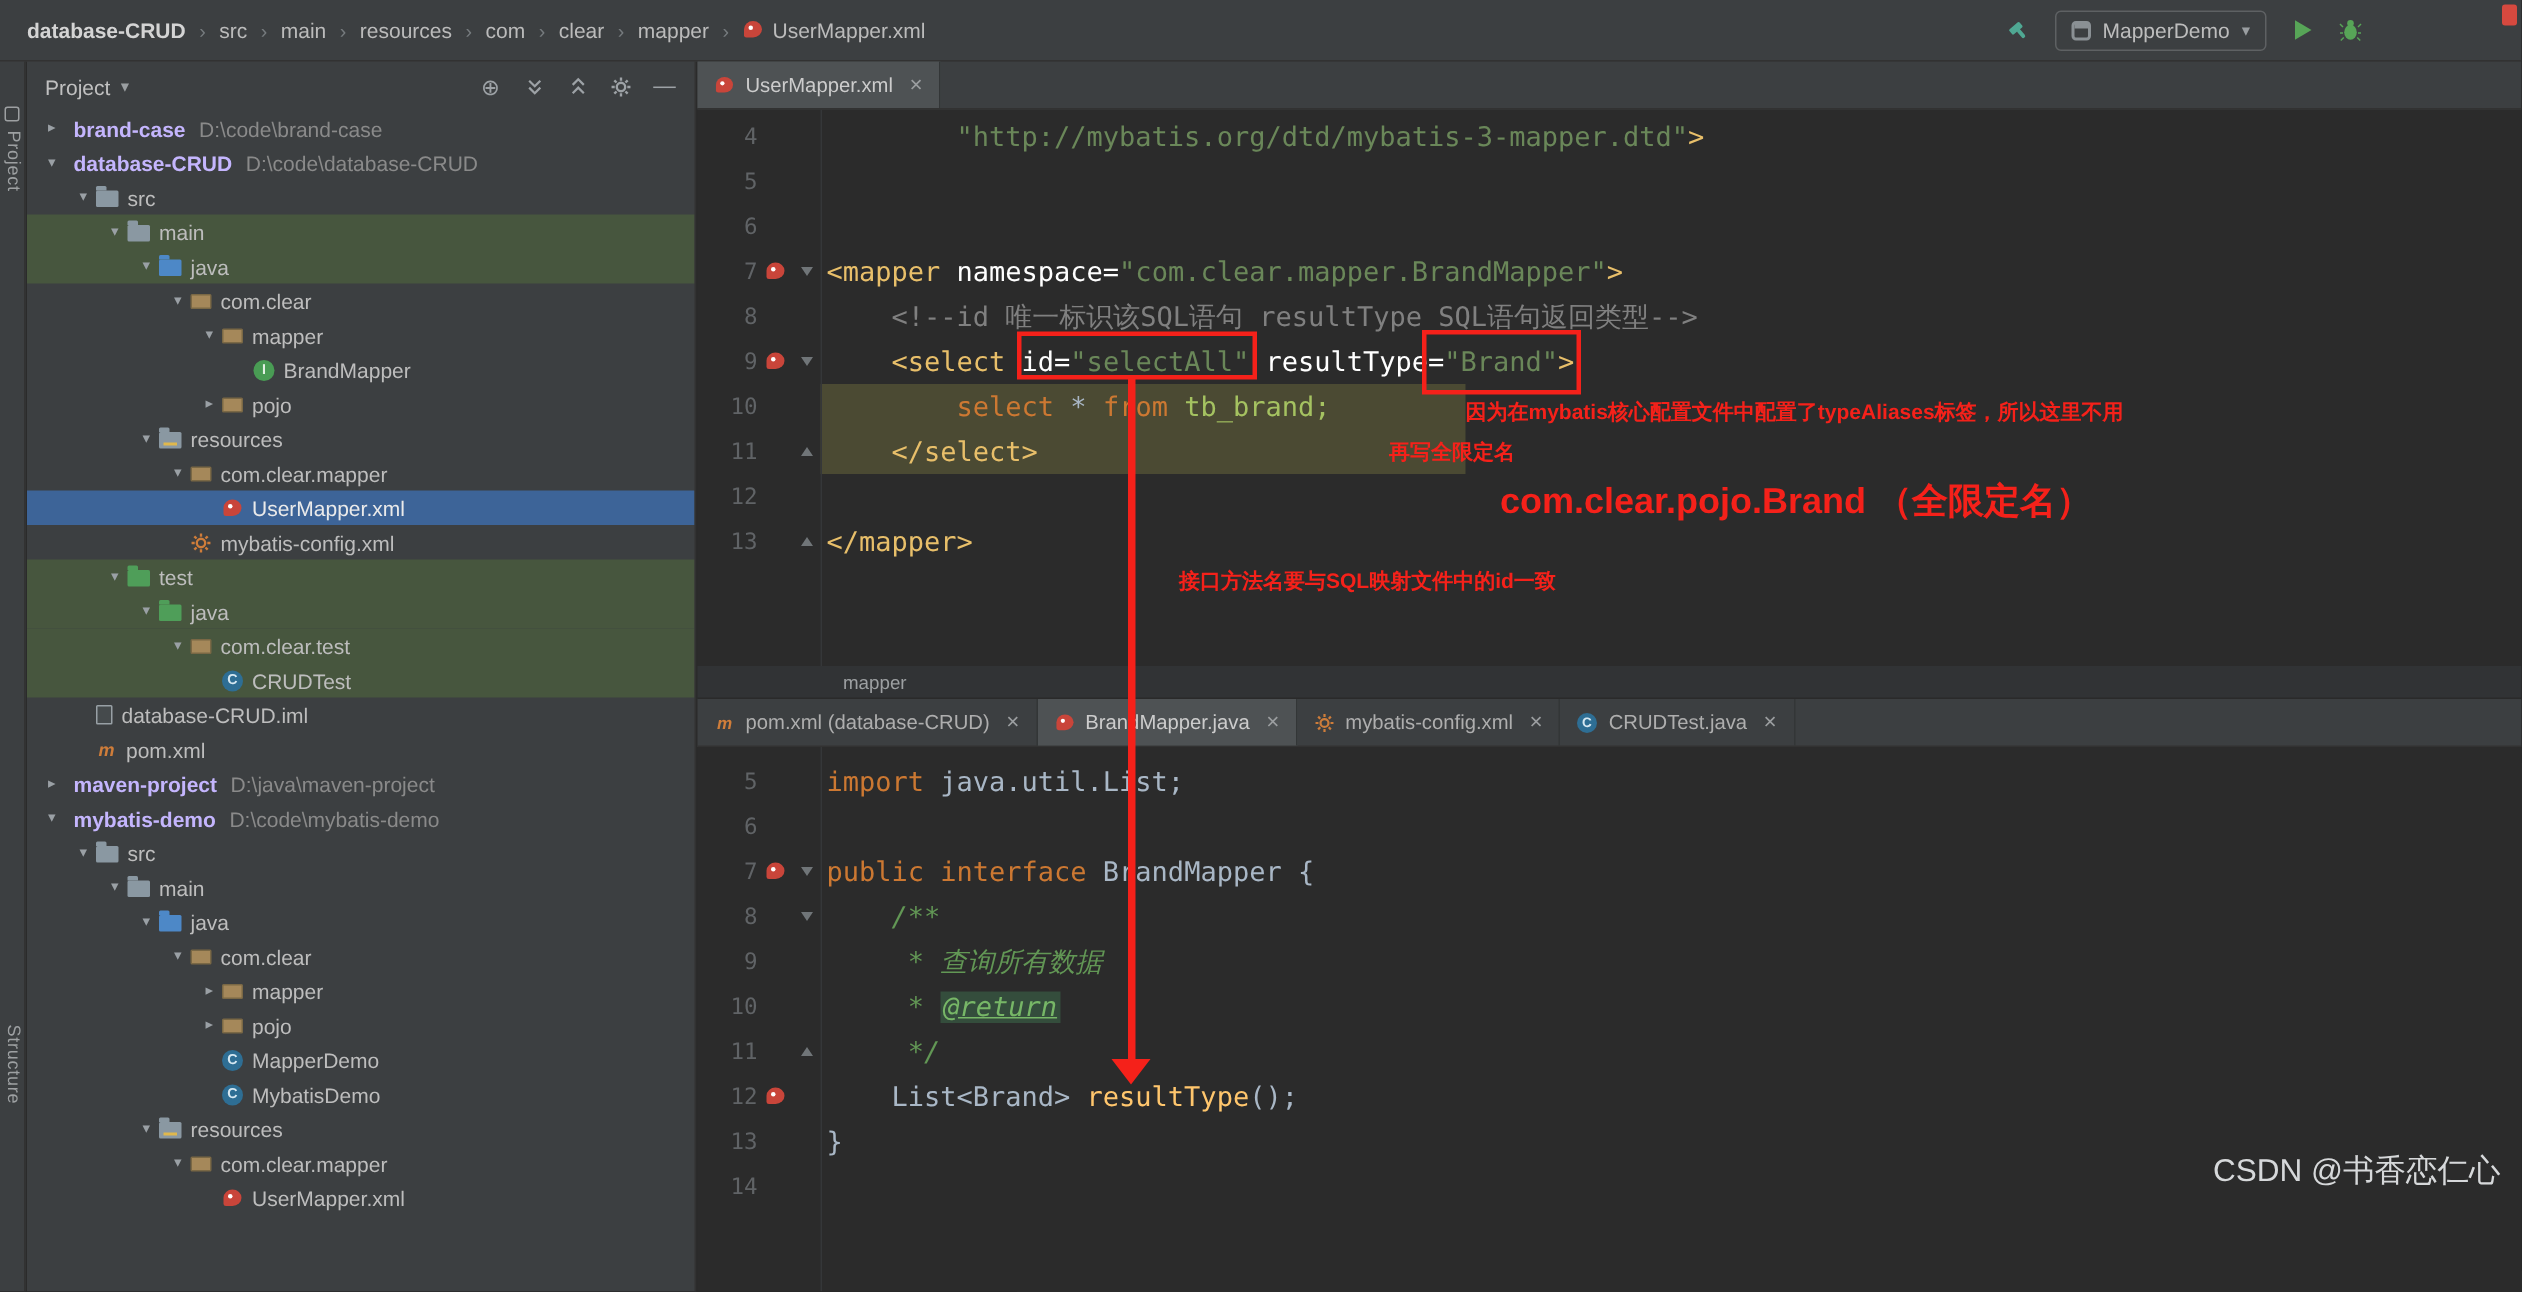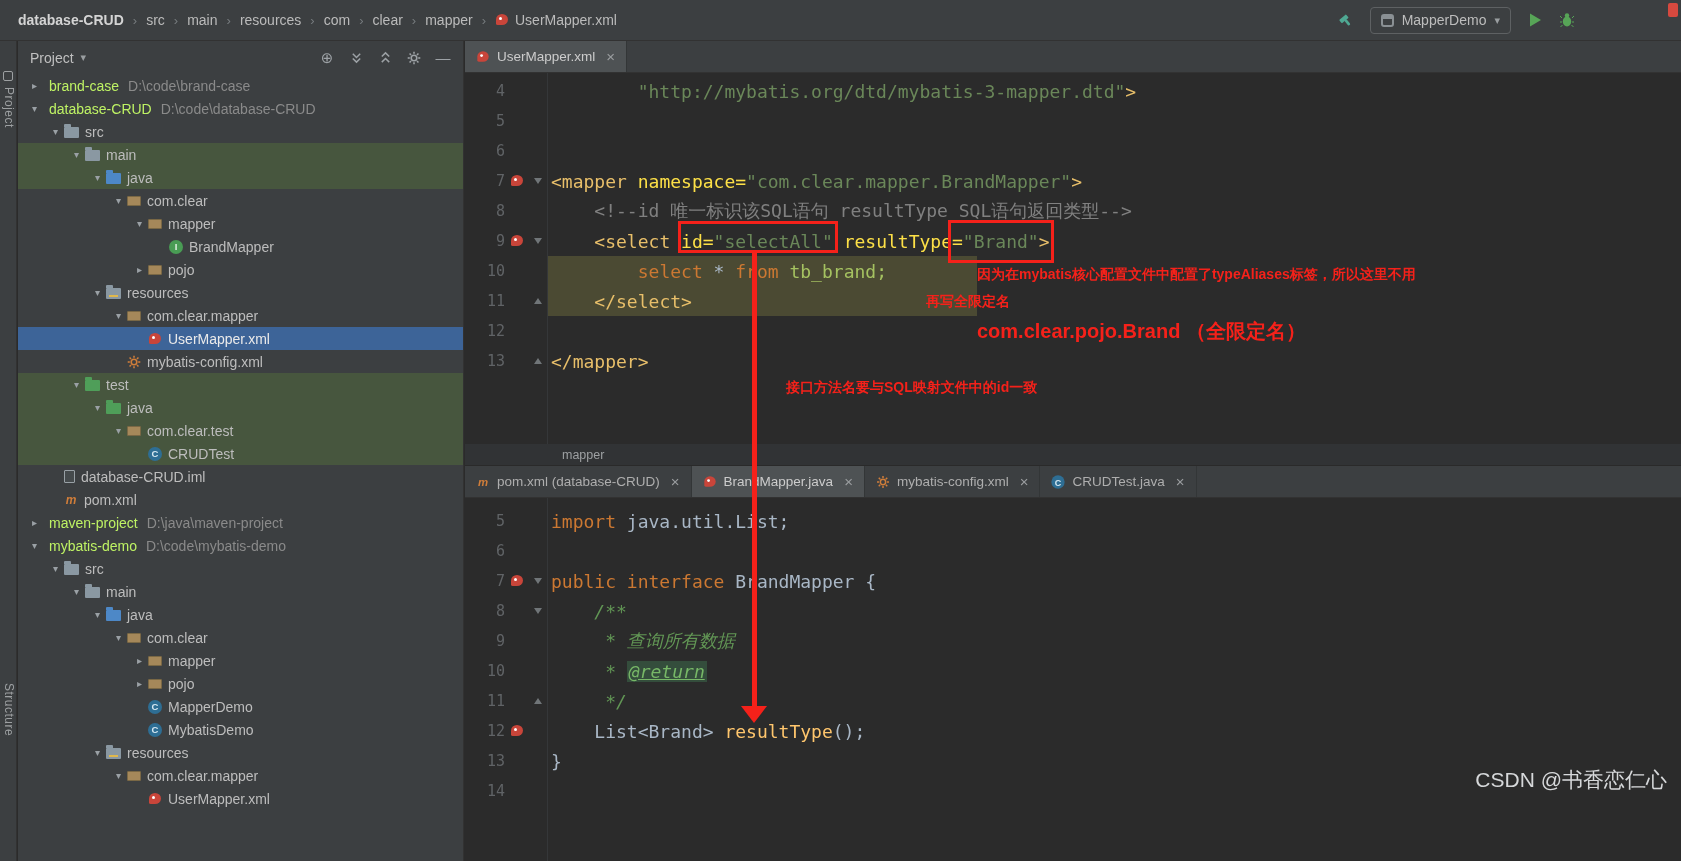--- a/index.html
+++ b/index.html
@@ -38,21 +38,21 @@
     padding:0 12px 0 12px;color:#c0c0c0;font-size:14px}
   .ph-left{display:flex;align-items:center;gap:7px}
   .ph-icons{display:flex;align-items:center;gap:13px;color:#9da2a6;font-size:15px}
   .ph-ic{display:inline-flex;align-items:center;justify-content:center;width:16px;height:16px}
   #tree{position:relative;font-size:14px;color:#bdbdbd}
   .trow{height:23px;display:flex;align-items:center;white-space:nowrap}
   .trow.green{background:#47563e}
   .trow.selected{background:#3d6498;color:#eaeaea}
   .tchev{width:17px;flex:none;font-size:10px;color:#9aa0a5;text-align:center}
   .tlabel{margin-left:6px}
-  .tlabel.bold{font-weight:normal;color:#bef264}
+  .tlabel.bold{font-weight:bold;color:#c4b5fd}
   .tpath{margin-left:9px;color:#8a8a8a}
 
   
   .ic{position:relative;display:inline-flex;align-items:center;justify-content:center;flex:none;
     font-family:"Liberation Sans",sans-serif}
   .folder-icon,.source-folder-icon,.test-folder-icon,.test-source-folder-icon,.resources-folder-icon{
     width:15px;height:11px;margin-top:2px;border-radius:1px}
   .folder-icon{background:#8a98a2}
   .source-folder-icon{background:#4d88c7}
   .test-folder-icon,.test-source-folder-icon{background:#4f9e59}
@@ -92,21 +92,21 @@
   .lnum{width:40px;flex:none;text-align:right;color:#606366;font-size:15px;
     font-family:"DejaVu Sans Mono","Liberation Mono",monospace}
   .g1{width:24px;flex:none;display:flex;justify-content:center}
   .g2{width:18px;flex:none;display:flex;justify-content:center}
   .fold{display:inline-block}
   .fold-open{width:0;height:0;border-left:4px solid transparent;border-right:4px solid transparent;border-top:6px solid #707578}
   .fold-close{width:0;height:0;border-left:4px solid transparent;border-right:4px solid transparent;border-bottom:6px solid #707578}
   .code{white-space:pre;padding-left:4px;font-family:"DejaVu Sans Mono","Liberation Mono",monospace;
     font-size:18px;color:#a9b7c6}
   .tk-tag{color:#e8bf6a}
-  .tk-attr{color:#fde047}
+  .tk-attr{color:#ffffff}
   .tk-str{color:#6a8759}
   .tk-str2{color:#a5c261}
   .tk-kw{color:#cc7832}
   .tk-comment{color:#808080}
   .tk-plain{color:#a9b7c6}
   .tk-doc{color:#629755;font-style:italic}
   .tk-doctag{color:#77b767;font-style:italic;text-decoration:underline;background:#344d3c;padding:0 2px}
   .tk-method{color:#ffc66d}
 
   #crumb2bar{height:22px;background:#313335;border-bottom:1px solid #2a2a2a;display:flex;
@@ -115,21 +115,21 @@
   
   .redbox{position:absolute;border:3px solid #f5211a;z-index:60}
   #red-box-1{left:678px;top:221px;width:160px;height:32px}
   #red-box-2{left:948px;top:220px;width:106px;height:43px}
   #red-arrow-line{position:absolute;left:752px;top:250px;width:5px;height:458px;background:#f5211a;z-index:60}
   #red-arrow-head{position:absolute;left:741px;top:706px;width:0;height:0;z-index:60;
     border-left:13px solid transparent;border-right:13px solid transparent;border-top:17px solid #f5211a}
   .red-note{position:absolute;color:#f5211a;font-size:14px;font-weight:bold;z-index:60;white-space:nowrap}
   #note1{left:977px;top:266px}
   #note2{left:926px;top:293px}
-  #note3{left:977px;top:318px;font-size:20px}
+  #note3{left:1000px;top:318px;font-size:24px}
   #note4{left:786px;top:379px}
   #watermark{position:absolute;right:14px;top:766px;font-size:21px;color:#d6d8da;z-index:70}
 </style>
 </head>
 <body>
 
 <div id="root">
 
   <header id="topbar">
     <nav id="crumbs">

